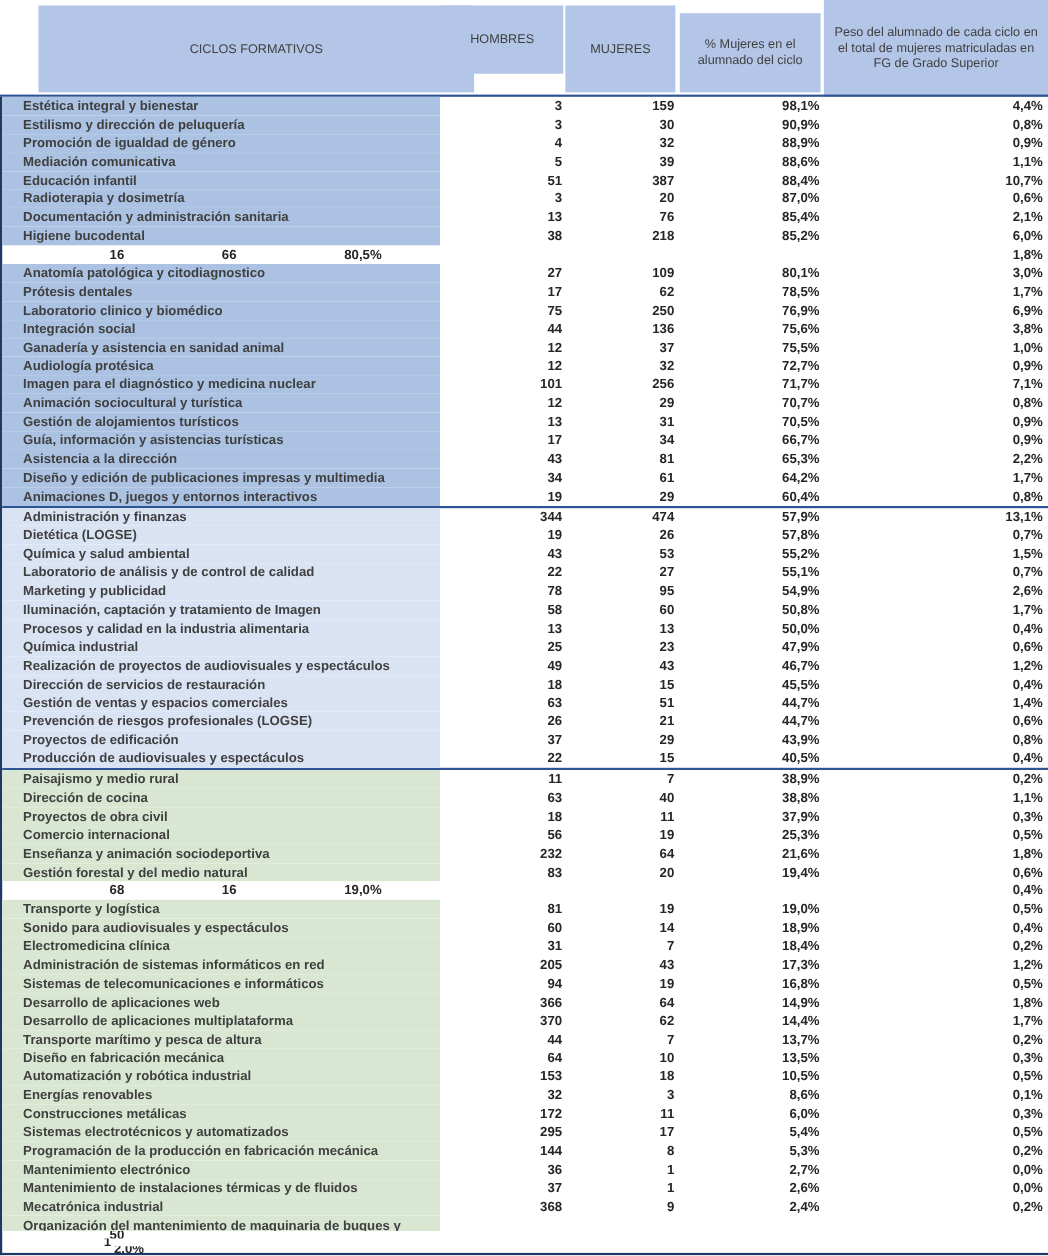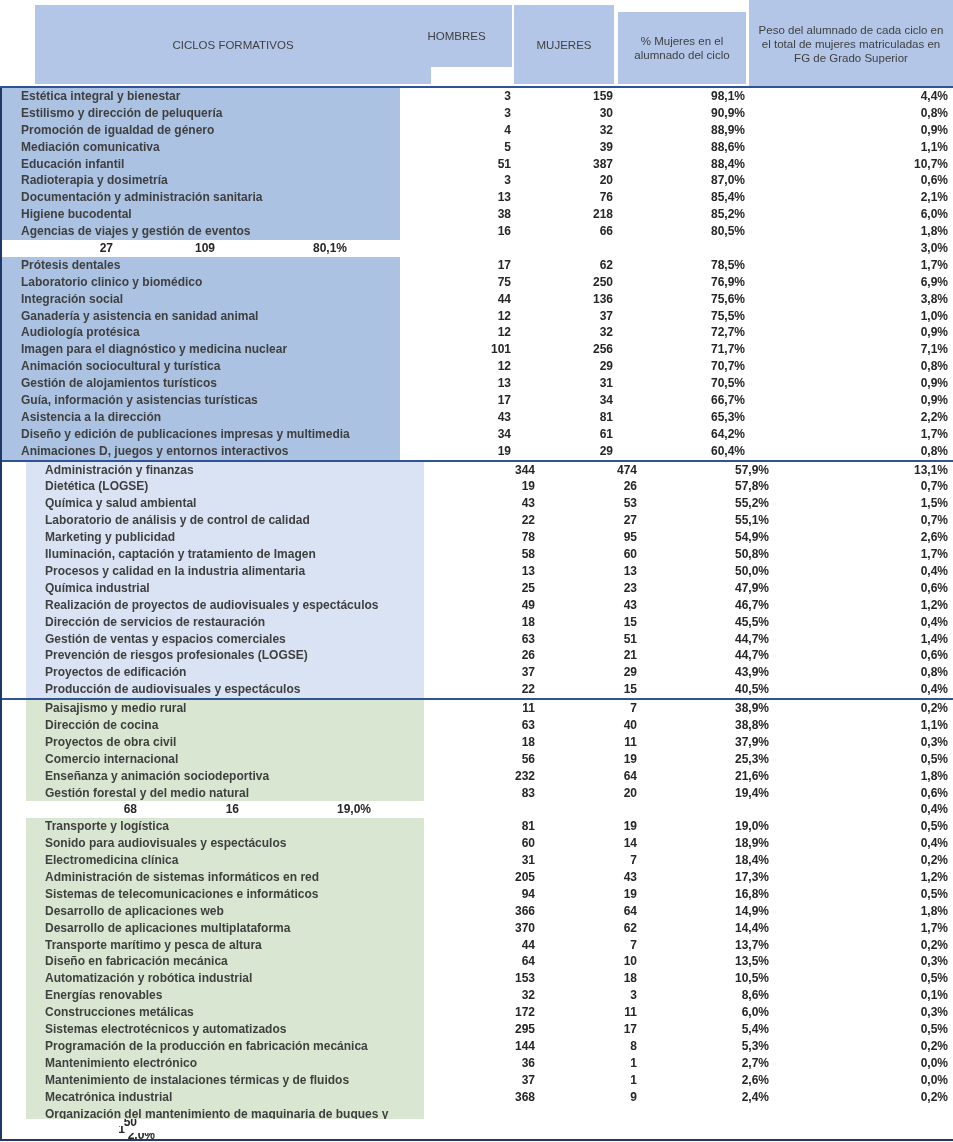--- a/index.html
+++ b/index.html
@@ -40,21 +40,21 @@
   }
   
   .tbody {
     position: absolute;
     top: 88px; left: 0;
     width: 953px;
     border-left: 2px solid var(--outer-border);
     border-bottom: 2px solid var(--outer-border);
     font-weight: bold;
   }
-  .section + .section { border-top: 2px solid var(--sep-color); padding-left: 24px; }
+  .section + .section { border-top: 2px solid var(--sep-color); }
   .row { display: flex; height: 16.9px; }
   .row.tall { height: 33.8px; flex-direction: column; }
   .cell { font-size: 12px; line-height: 16.9px; overflow: hidden; }
   .c1 {
     width: 398px;
     background: var(--fill);
     white-space: nowrap;
     padding-left: 0;
     text-indent: 19px;
     color: #3f3f3f;
@@ -142,27 +142,27 @@
       <div class="cell c5 num">2,1%</div>
     </div>
         <div class="row">
       <div class="cell c1">Higiene bucodental</div>
       <div class="cell c2 num">38</div>
       <div class="cell c3 num">218</div>
       <div class="cell c4 num">85,2%</div>
       <div class="cell c5 num">6,0%</div>
     </div>
         <div class="row">
-      <div class="cell c1">Agencias de viajes y gestión de eventos</div>
       <div class="cell c2 num">16</div>
       <div class="cell c3 num">66</div>
       <div class="cell c4 num">80,5%</div>
       <div class="cell c5 num">1,8%</div>
     </div>
         <div class="row">
+      <div class="cell c1">Anatomía patológica y citodiagnostico</div>
       <div class="cell c2 num">27</div>
       <div class="cell c3 num">109</div>
       <div class="cell c4 num">80,1%</div>
       <div class="cell c5 num">3,0%</div>
     </div>
         <div class="row">
       <div class="cell c1">Prótesis dentales</div>
       <div class="cell c2 num">17</div>
       <div class="cell c3 num">62</div>
       <div class="cell c4 num">78,5%</div>

